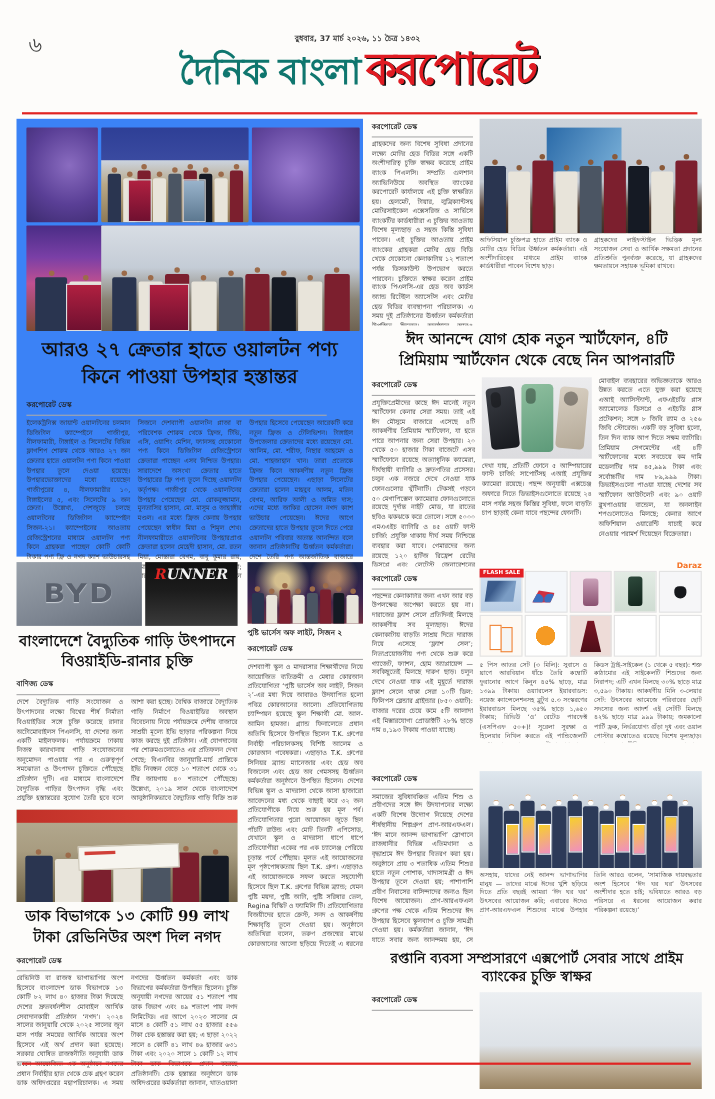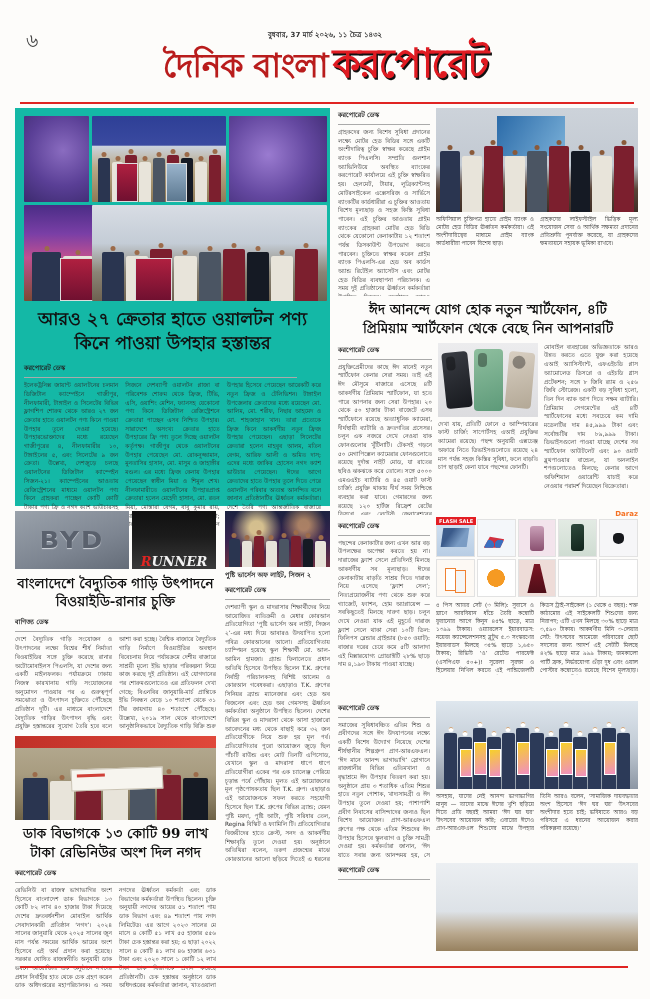--- a/index.html
+++ b/index.html
@@ -9,41 +9,41 @@
     font-family:"DejaVu Sans", sans-serif; color:#222; position:relative;
   }
   .page { width:650px; height:999px; position:relative; }
 
   
   header { position:relative; height:104px; }
   .page-num { position:absolute; left:26px; top:26px; font-size:19px; color:#444;
     font-family:"DejaVu Serif", serif; }
   .dateline { text-align:center; padding-top:29px; font-size:7px; font-weight:bold; color:#333; }
   .masthead { text-align:center; margin-top:2px; line-height:1; white-space:nowrap; }
-  .mast-black { font-size:33px; font-weight:bold; color:#b91c1c; font-family:"DejaVu Serif", serif;
+  .mast-black { font-size:33px; font-weight:bold; color:#0f766e; font-family:"DejaVu Serif", serif;
     letter-spacing:-1px; }
   .mast-red { font-size:40px; font-weight:bold; color:#e01b22; font-family:"DejaVu Serif", serif;
     letter-spacing:-2px; text-shadow:1.5px 1.5px 0 #111; }
   .header-rule { position:absolute; left:20px; right:16px; bottom:0; height:2px; background:#e02422; }
 
   
   .main { display:flex; gap:8px; padding:4px 12px 0 15px; }
   .col-left { width:315px; flex:none; }
   .col-right { width:300px; flex:none; }
 
   h1,h2,h3 { font-family:"DejaVu Serif", serif; color:#111; text-align:center; font-weight:bold; }
   .byline { font-size:6.5px; font-weight:bold; color:#222; border-bottom:1px solid #aaa;
     padding:2px 0 3px; margin-bottom:3px; width:92%; }
   .byline.full { width:100%; }
   .body-text { font-size:5.8px; line-height:1.5; text-align:justify; color:#2e2e2e;
     overflow:hidden; column-gap:7px; }
   .caption { font-size:5.6px; line-height:1.45; text-align:justify; color:#333; overflow:hidden; }
 
   
-  .walton-box { background:#14b8a6; padding:8px 9px 6px; height:398px; }
+  .walton-box { background:#3b82f6; padding:8px 9px 6px; height:398px; }
   .collage { display:grid; grid-template-columns:22% 45% 33%; grid-template-rows:86px 96px;
     gap:3px; margin-bottom:7px; }
   .ph { position:relative; overflow:hidden; border-radius:1px; }
   .ph.purple1 { background:radial-gradient(circle at 60% 40%, #8a6cc0 0%, #5a3f96 55%, #3c2a6e 100%); }
   .ph.purple2 { background:radial-gradient(circle at 40% 45%, #9a7bd0 0%, #6448a0 55%, #402c74 100%); }
   .ph.scene { background:linear-gradient(180deg,#2e3f96 0%, #3a4aa0 34%, #cbd3de 35%, #b9a887 60%, #8f7a55 100%); }
   .ph.scene2 { background:linear-gradient(180deg,#4a2d86 0%, #7a3fa6 30%, #c05090 55%, #7c4a34 100%); }
   .ph.scene3 { background:linear-gradient(180deg,#d8dde4 0%, #c4ccd6 40%, #8a8476 70%, #6e6250 100%); }
   .collage .c1 { grid-area:1/1/2/2; } .collage .c2 { grid-area:1/2/2/3; }
   .collage .c3 { grid-area:1/3/2/4; } .collage .c4 { grid-area:2/1/3/3; }
@@ -66,21 +66,21 @@
   
   .left-lower { display:flex; gap:9px; margin-top:5px; }
   .ll-left { width:201px; flex:none; }
   .ll-right { width:105px; flex:none; }
   .ad-row { display:flex; gap:3px; height:58px; margin-bottom:5px; }
   .byd-img { width:114px; background:linear-gradient(160deg,#9aa2ab 0%, #7d8591 60%, #646c78 100%);
     display:flex; align-items:center; justify-content:center; }
   .byd-txt { font-size:26px; font-weight:bold; color:#5a616d; letter-spacing:2px;
     text-shadow:0 1px 1px #cfd4da; font-family:"DejaVu Sans", sans-serif; transform:scaleY(.9); }
   .runner-img { flex:1; background:linear-gradient(180deg,#101010 0%, #1c1c1c 45%, #3a3a3a 100%);
-    display:flex; align-items:flex-end; justify-content:center; padding-top:4px; }
+    display:flex; align-items:flex-start; justify-content:center; padding-top:4px; }
   .runner-txt { font-size:13px; font-weight:bold; font-style:italic; color:#f2f2f2;
     font-family:"DejaVu Serif", serif; letter-spacing:0; }
   .runner-txt::first-letter { color:#e02422; }
   .ll-left h2 { font-size:13.5px; line-height:1.35; margin:3px 0 5px; }
   .byd-body { height:96px; column-count:2; }
   .nagad-photo { height:84px; margin:5px 0 4px; position:relative; overflow:hidden;
     background:linear-gradient(180deg,#b6ac93 0%, #a89c80 35%, #6e6document24c 100%);
     background:linear-gradient(180deg,#b6ac93 0%, #a89c80 45%, #6e6247 100%); }
   .nagad-banner { position:absolute; top:0; left:0; right:0; height:12px;
     background:linear-gradient(90deg,#c03028,#e0483a); }
@@ -435,20 +435,21 @@
             </div>
             <div class="pran-caps">
               <div class="caption">অসহায়, যাদের নেই আনন্দ ভাগাভাগির মানুষ — তাদের মাঝে ঈদের খুশি ছড়িয়ে দিতে প্রতি বছরই আমরা ‘ঈদ ঘর ঘর’ উৎসবের আয়োজন করি; এবারের ঈদেও প্রাণ-আরএফএল শিশুদের মাঝে উপহার বিতরণ করেছে।</div>
               <div class="caption">তিনি আরও বলেন, ‘সামাজিক দায়বদ্ধতার অংশ হিসেবে ‘ঈদ ঘর ঘর’ উৎসবের অংশীদার হতে চাই; ভবিষ্যতে আরও বড় পরিসরে এ ধরনের আয়োজন করার পরিকল্পনা রয়েছে।’</div>
             </div>
           </div>
         </div>
       </section>
 
       <section class="export">
+        <h2>রপ্তানি ব্যবসা সম্প্রসারণে এক্সপোর্ট সেবার সাথে প্রাইম ব্যাংকের চুক্তি স্বাক্ষর</h2>
         <div class="ex-grid">
           <div class="ex-left">
             <div class="byline full">করপোরেট ডেস্ক</div>
 
           </div>
           <div class="ex-right">
             <div class="ex-photo">
               
             </div>
 

